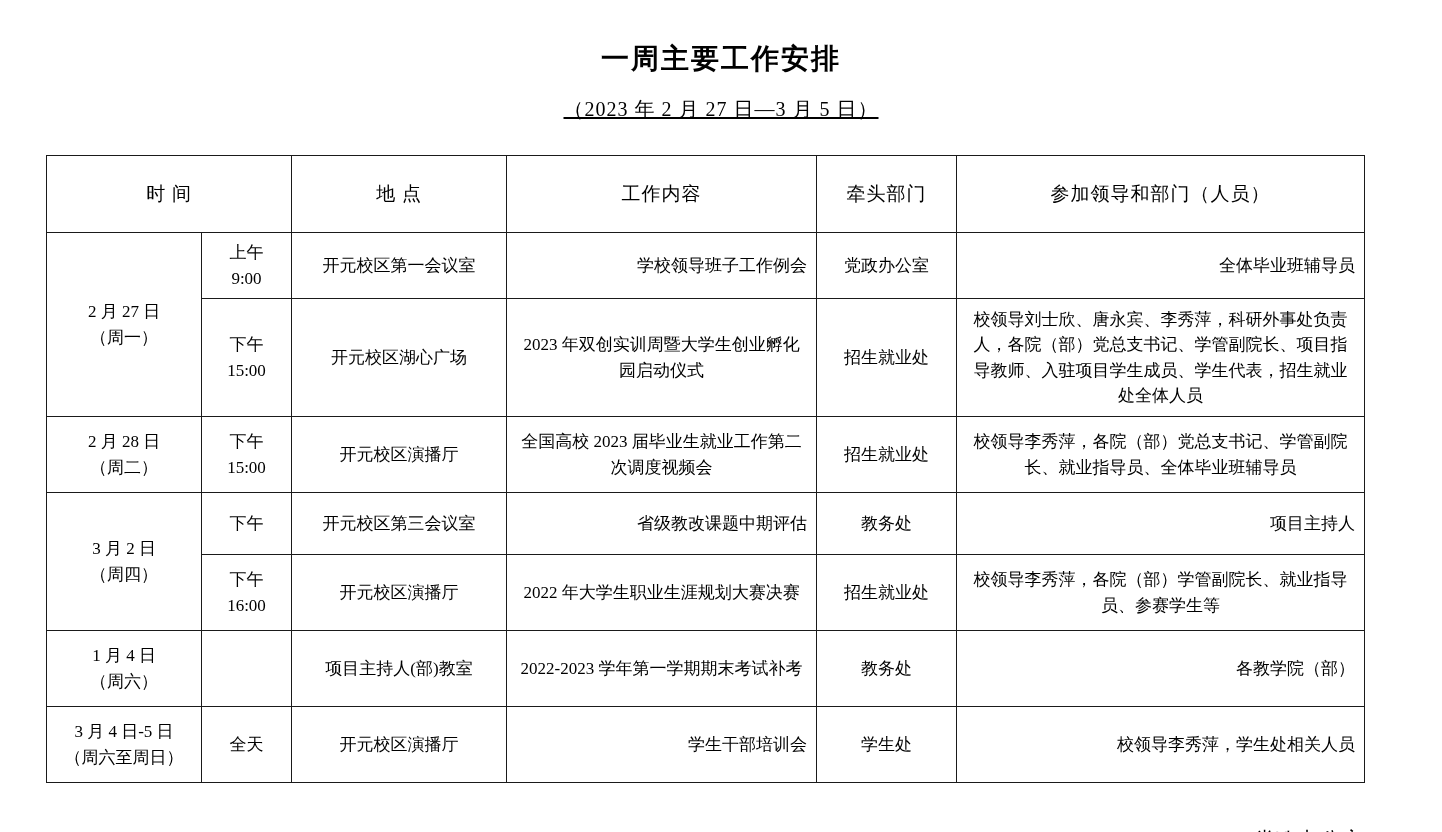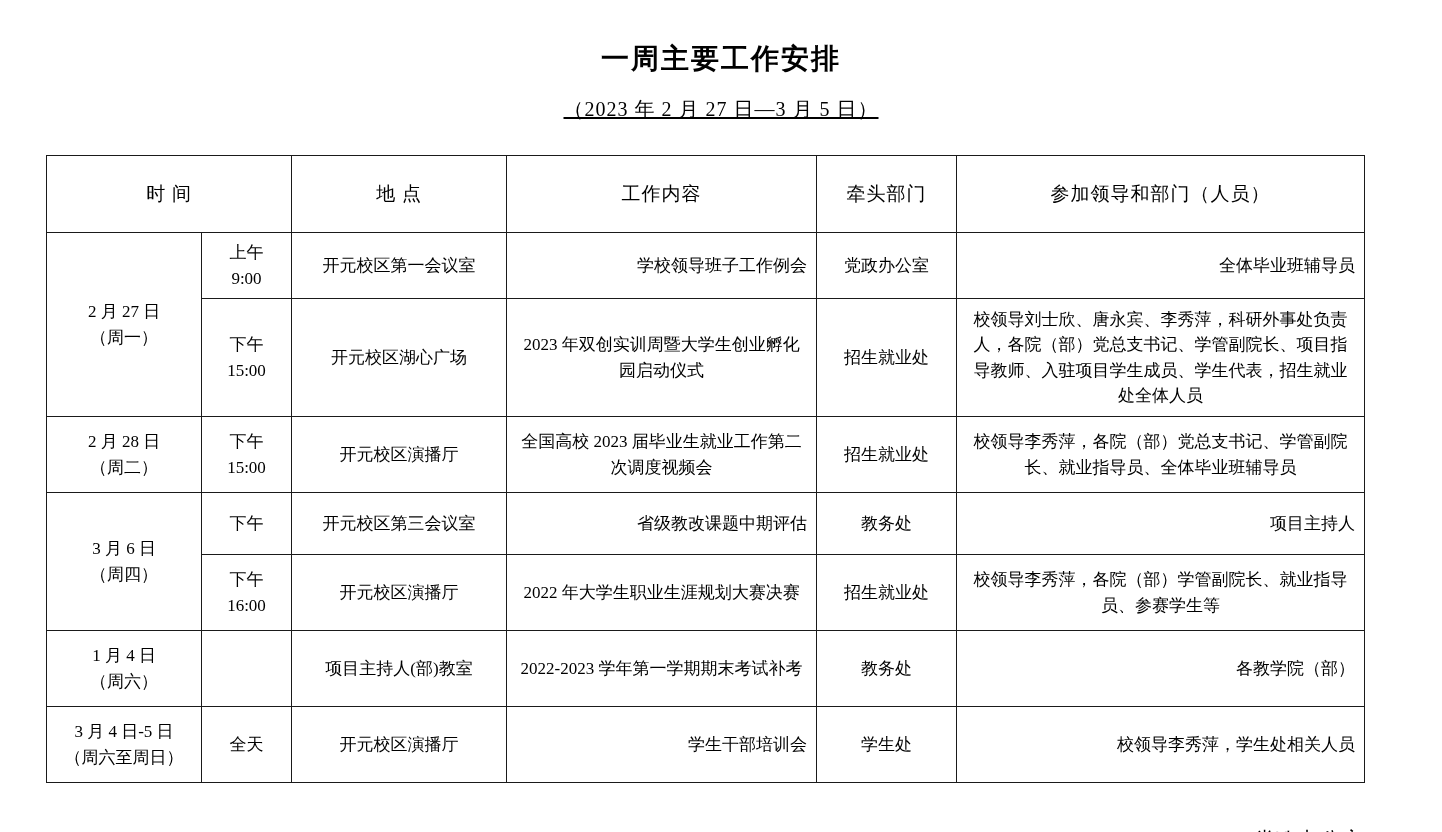--- a/index.html
+++ b/index.html
@@ -149,21 +149,21 @@
 （周二）</td>
           <td class="cell-time nowrap-lines">下午
 15:00</td>
           <td class="cell-place">开元校区演播厅</td>
           <td class="l">全国高校 2023 届毕业生就业工作第二次调度视频会</td>
           <td class="cell-dept">招生就业处</td>
           <td class="l">校领导李秀萍，各院（部）党总支书记、学管副院长、就业指导员、全体毕业班辅导员</td>
         </tr>
 
         <tr class="row-h-1">
-          <td class="cell-date nowrap-lines" rowspan="2">3 月 6 日
+          <td class="cell-date nowrap-lines" rowspan="2">3 月 2 日
 （周四）</td>
           <td class="cell-time nowrap-lines">下午</td>
           <td class="cell-place">开元校区第三会议室</td>
           <td class="c">省级教改课题中期评估</td>
           <td class="cell-dept">教务处</td>
           <td class="c">项目主持人</td>
         </tr>
 
         <tr class="row-h-3">
           <td class="cell-time nowrap-lines">下午

